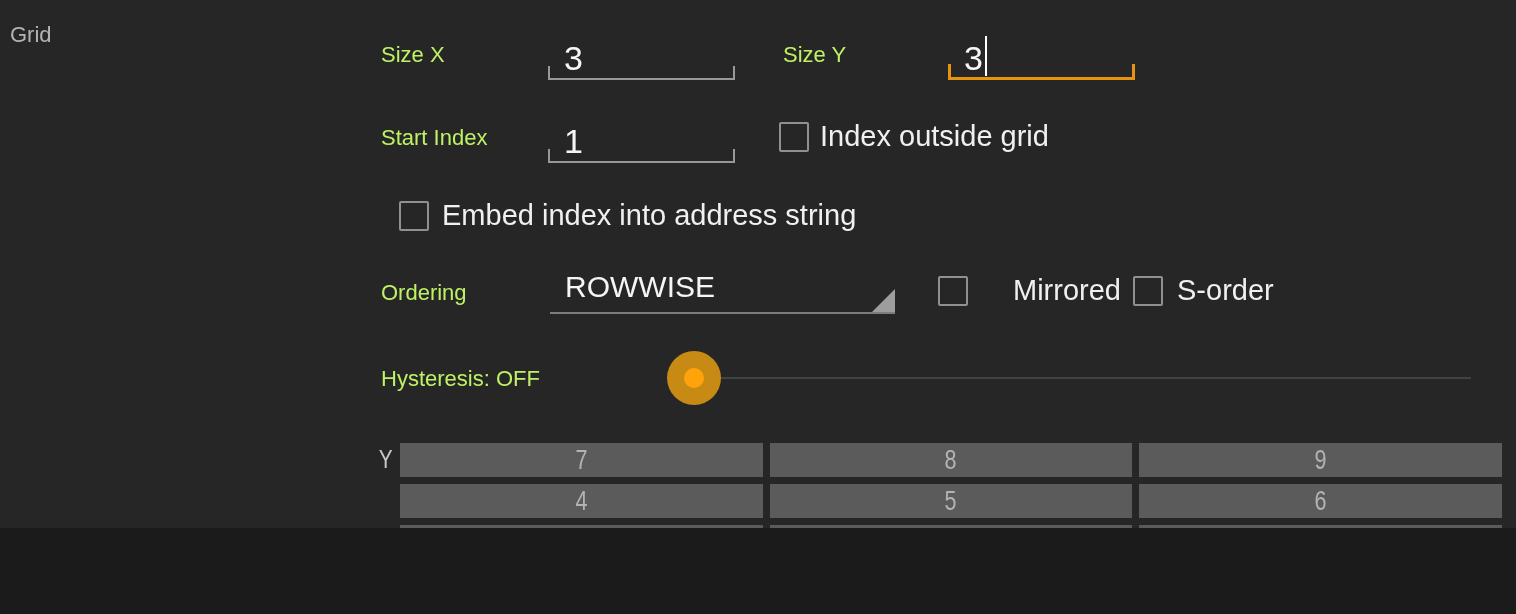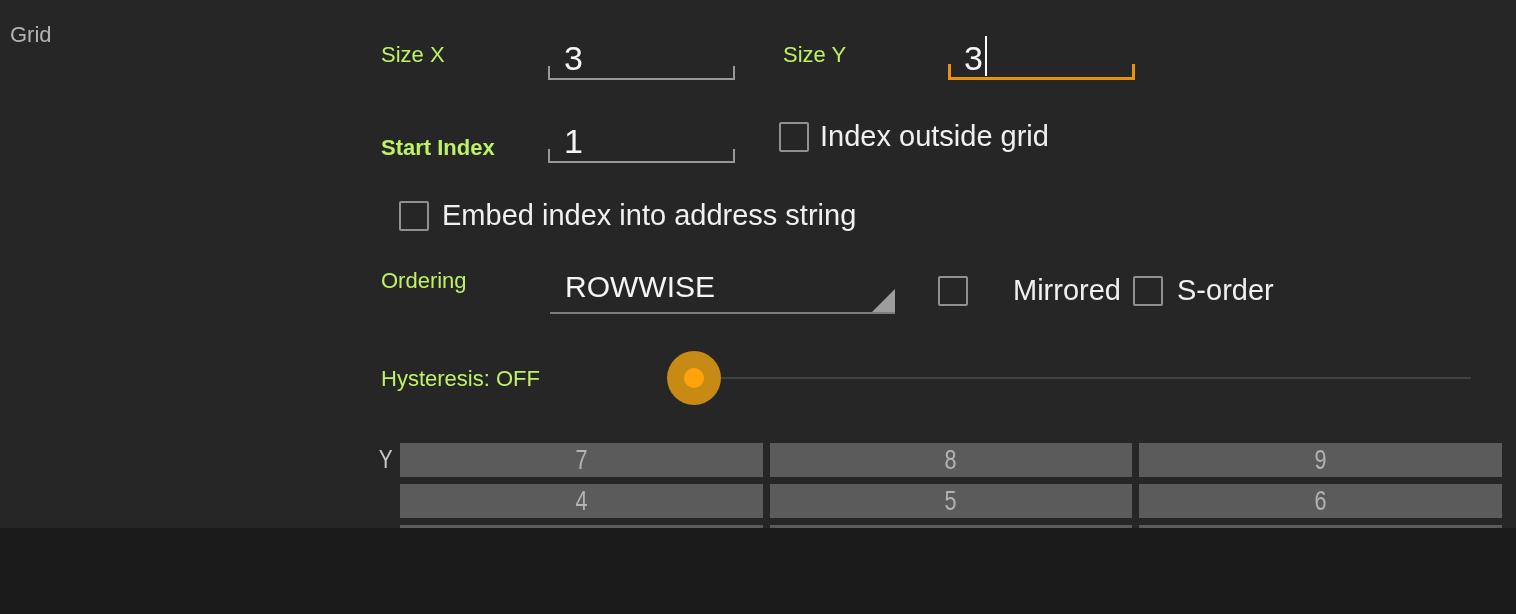--- a/index.html
+++ b/index.html
@@ -87,33 +87,33 @@
     <span class="underline"></span>
   </div>
 
   <div class="abs lbl-gray" style="left:783px;top:42px;">Size Y</div>
   <div class="field focused" style="left:948px;top:36px;">
     <span class="value">3</span>
     <span class="caret" style="left:37px;"></span>
     <span class="underline"></span>
   </div>
 
-  <div class="abs lbl-gray" style="left:381px;top:135px;font-weight:bold;">Start Index</div>
+  <div class="abs lbl-gray" style="left:381px;top:125px;">Start Index</div>
   <div class="field" style="left:548px;top:119px;">
     <span class="value">1</span>
     <span class="underline"></span>
   </div>
 
   <span class="checkbox" style="left:779px;top:122px;"></span>
   <div class="abs lbl-white" style="left:820px;top:120px;">Index outside grid</div>
 
   <span class="checkbox" style="left:399px;top:201px;"></span>
   <div class="abs lbl-white" style="left:442px;top:199px;">Embed index into address string</div>
 
-  <div class="abs lbl-gray" style="left:381px;top:268px;">Ordering</div>
+  <div class="abs lbl-gray" style="left:381px;top:280px;">Ordering</div>
   <div class="dropdown">
     <span class="dd-value">ROWWISE</span>
     <span class="dd-underline"></span>
     <span class="dd-arrow"></span>
   </div>
 
   <span class="checkbox" style="left:938px;top:276px;"></span>
   <div class="abs lbl-white" style="left:984px;top:274px;margin-left:29px;">Mirrored</div>
 
   <span class="checkbox" style="left:1133px;top:276px;"></span>

